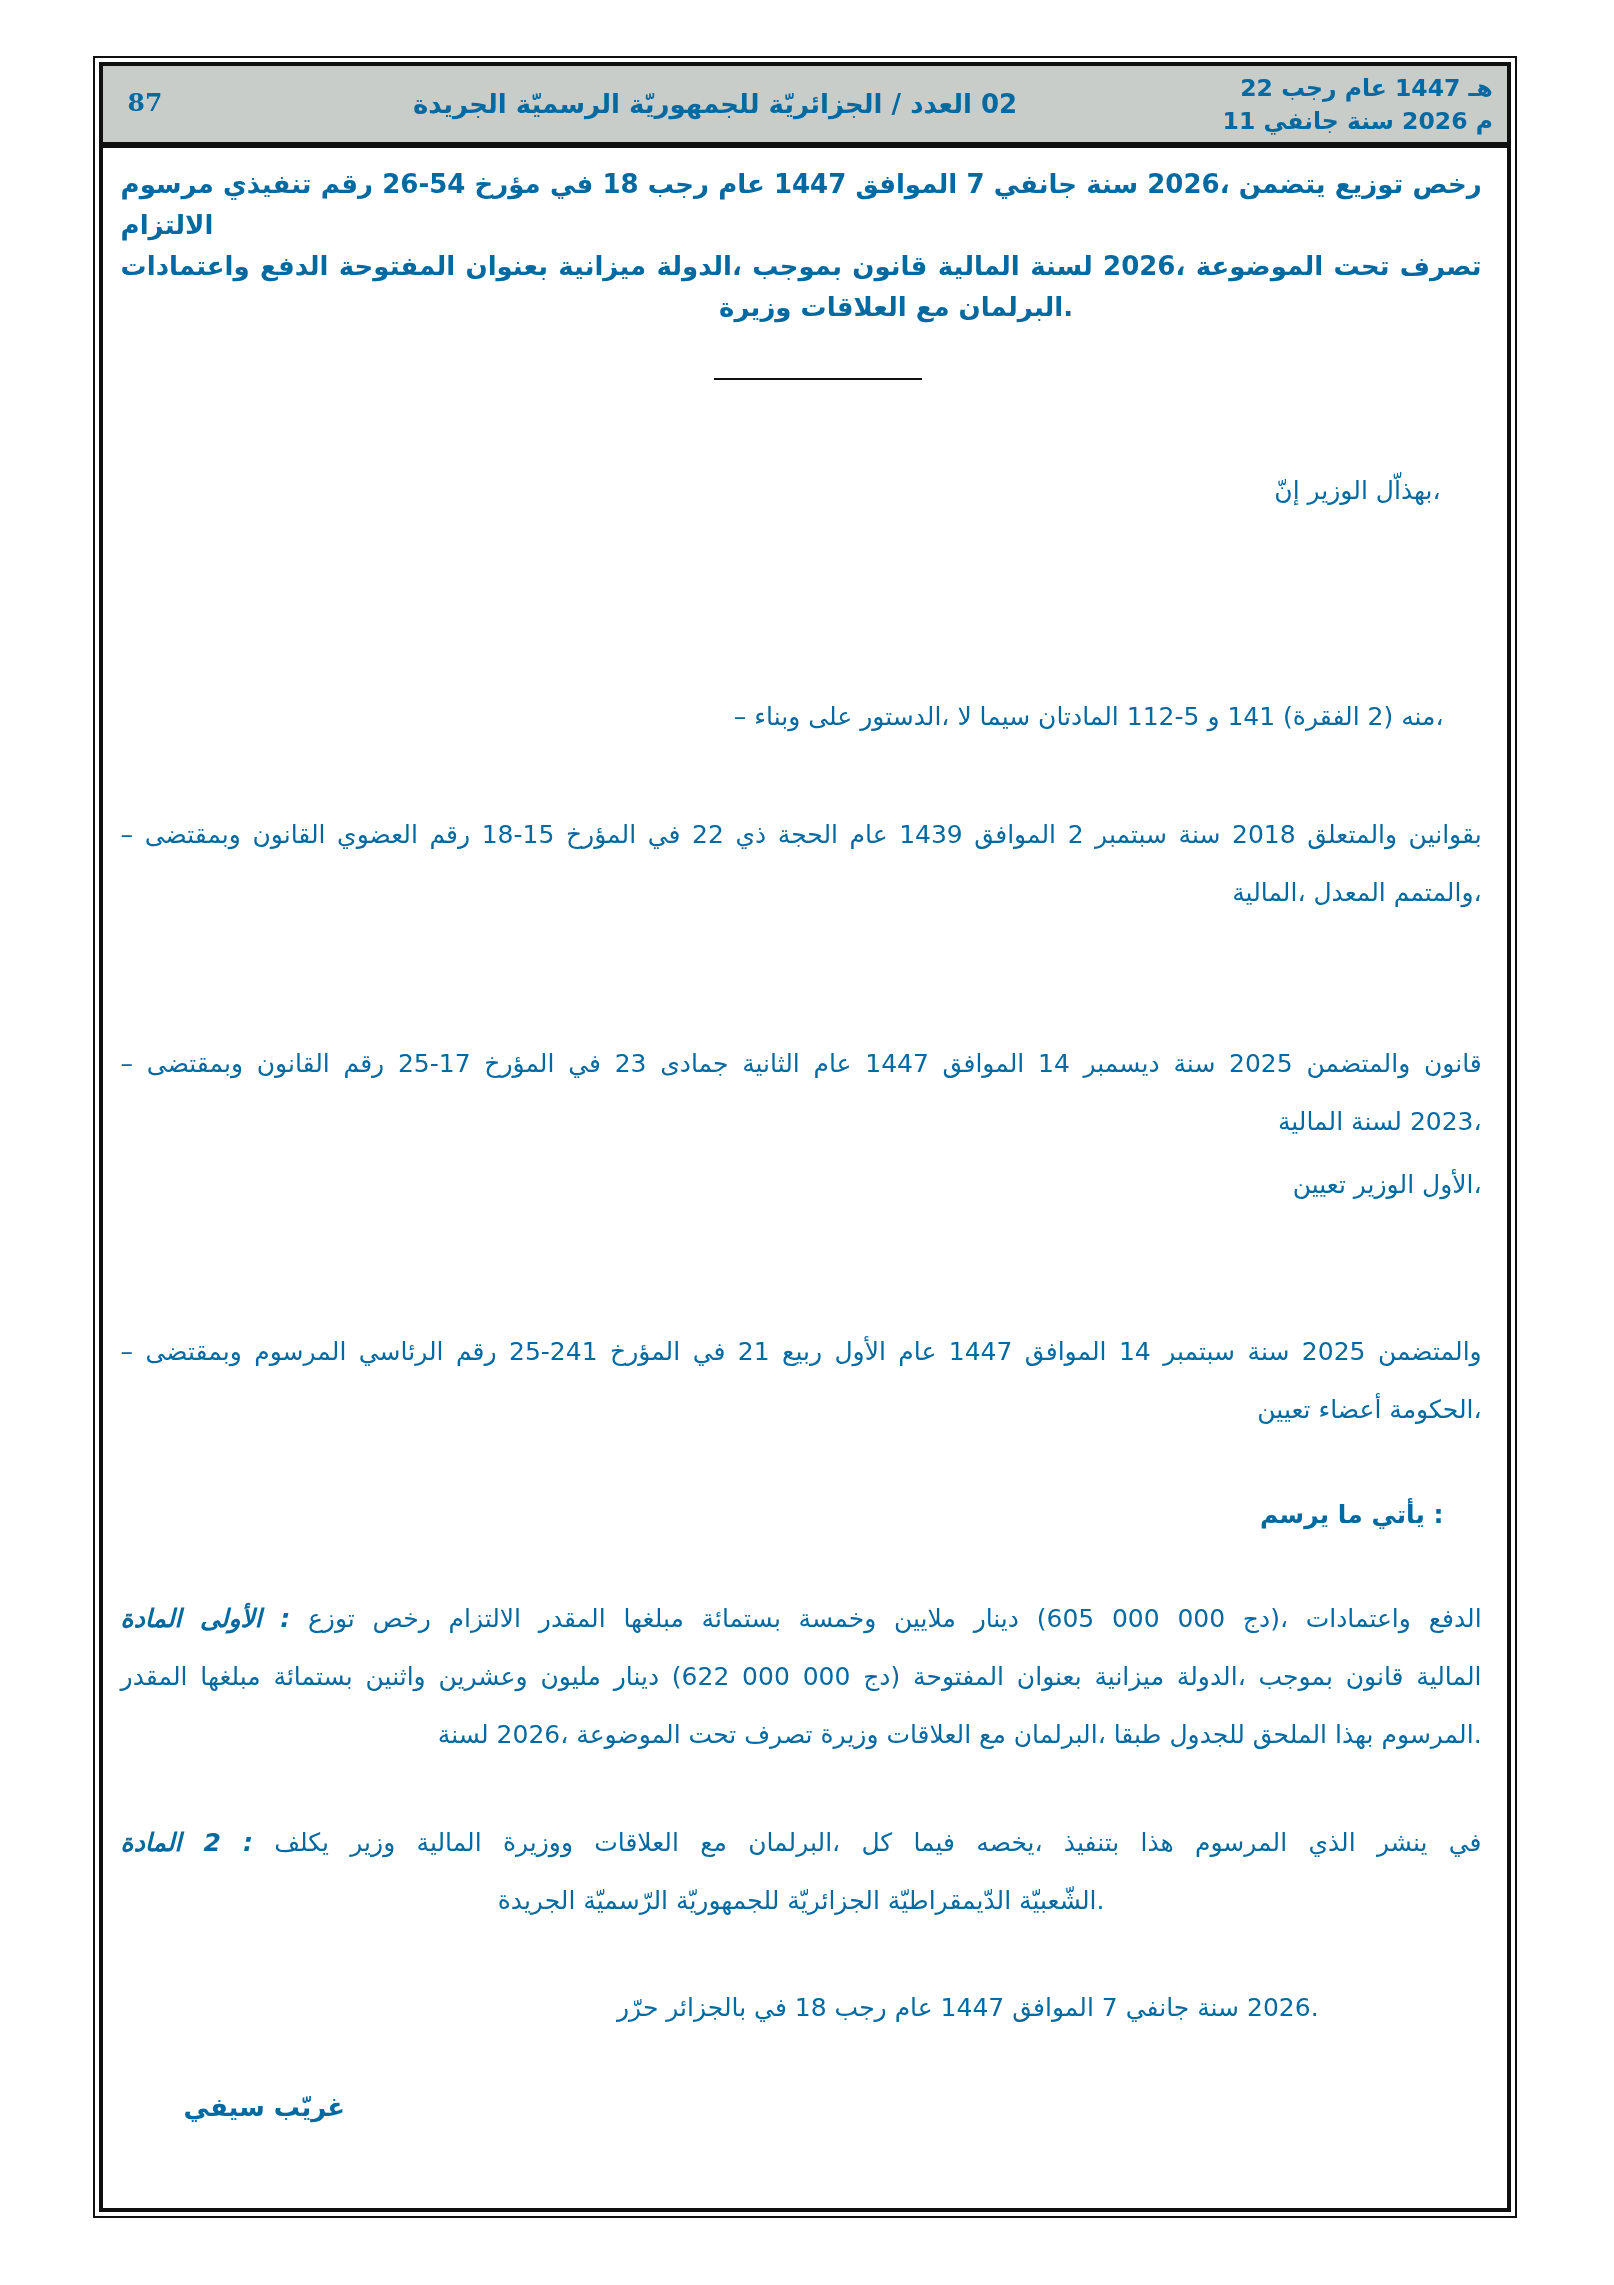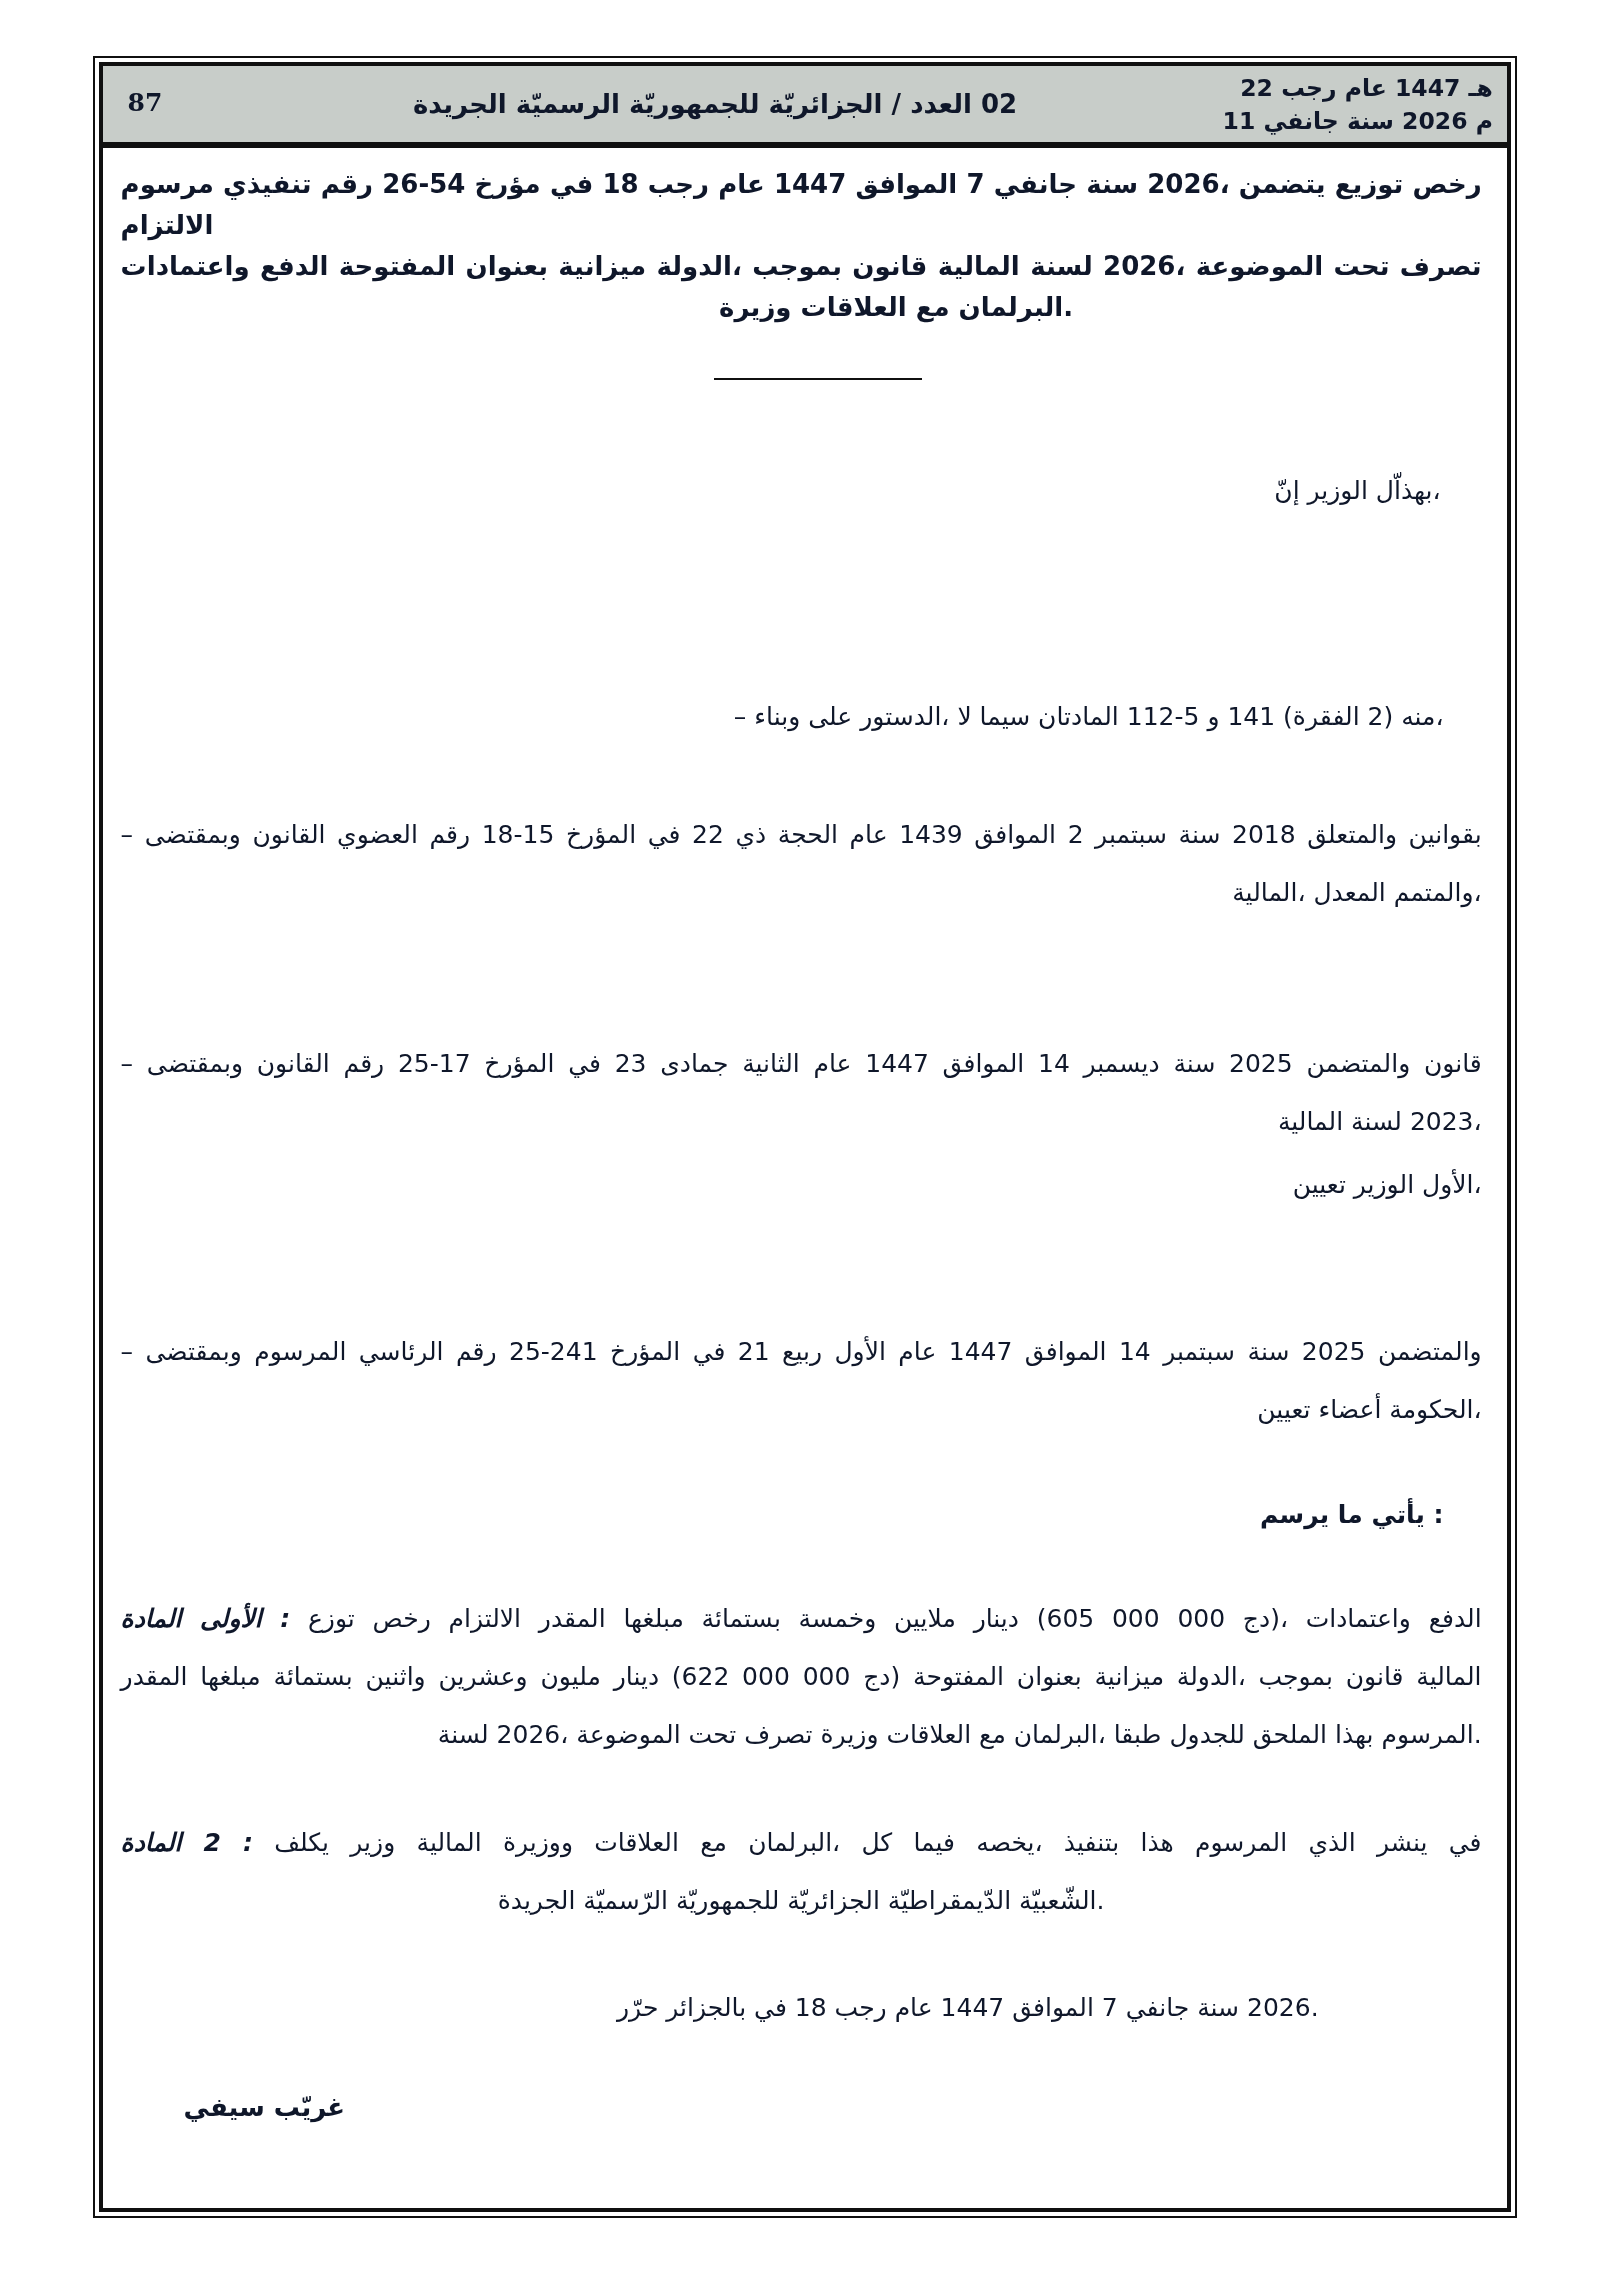--- a/index.html
+++ b/index.html
@@ -1,17 +1,17 @@
 <!DOCTYPE html>
 <html style="font-size:14.5px"><head>
 <meta charset="utf-8">
 <style>
   html,body{margin:0;padding:0;background:#ffffff;}
   .page{position:relative;width:1615px;height:2285px;background:#ffffff;overflow:hidden;
-        font-family:"DejaVu Sans",sans-serif;color:#0f172a;}
+        font-family:"DejaVu Sans",sans-serif;color:#0369a1;}
   .frame{position:absolute;left:93px;top:56px;width:1424px;height:2162px;
          border:2.7px solid #101010;padding:3.6px;box-sizing:border-box;}
   .frame-inner{position:relative;width:100%;height:100%;border:4.5px solid #101010;box-sizing:border-box;}
   
   .gz-header{position:absolute;left:0;top:0;right:0;height:82px;background:#c8cdc9;
              border-bottom:6.3px solid #101010;box-sizing:border-box;}
   .pageno{position:absolute;left:25px;top:22px;font-family:"DejaVu Serif",serif;
           font-weight:bold;font-size:25px;}
   .jtitle{position:absolute;left:109px;right:289px;top:23.5px;text-align:center;
           font-weight:bold;font-size:26px;white-space:nowrap;}

